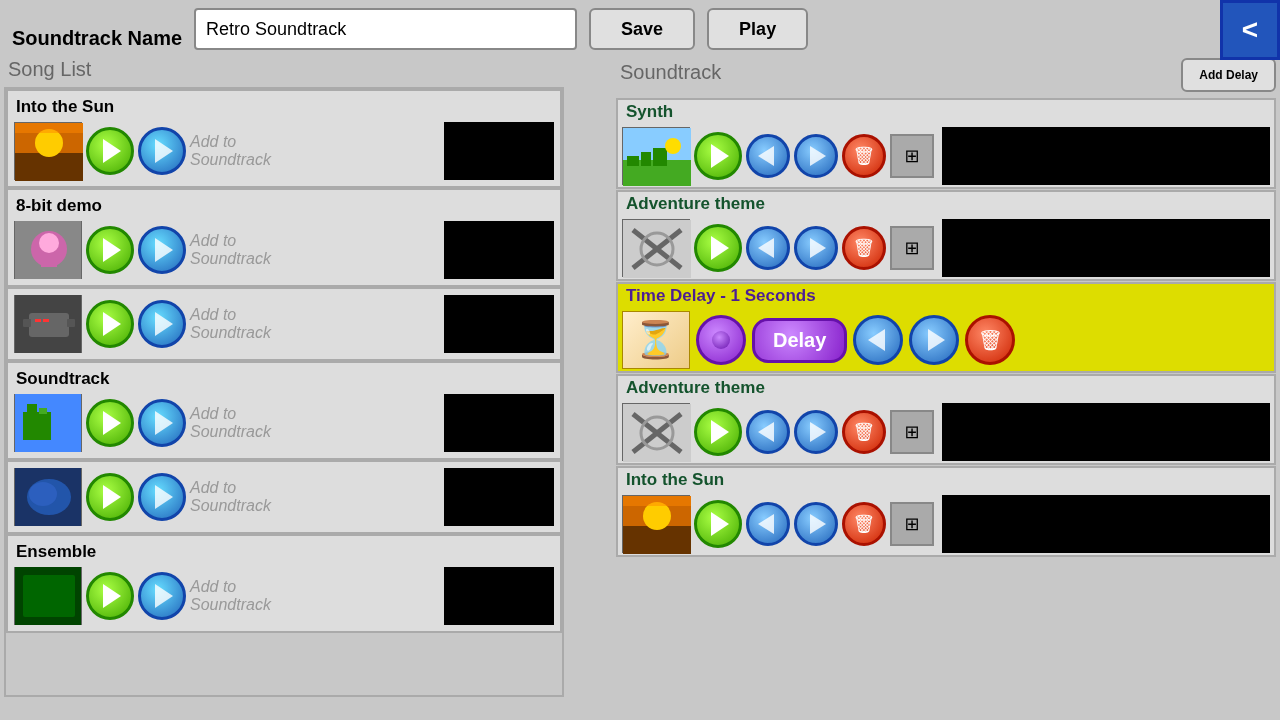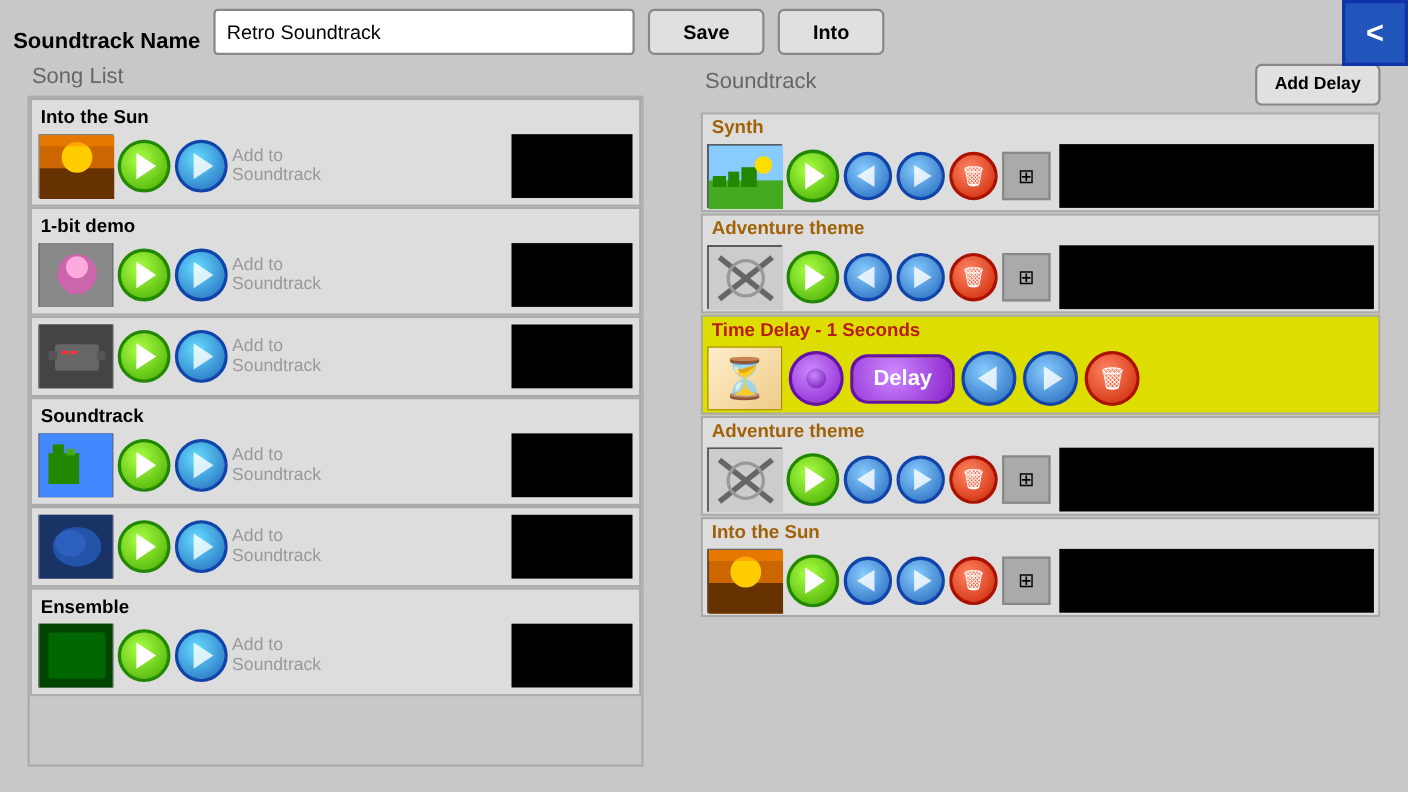--- a/index.html
+++ b/index.html
@@ -59,21 +59,21 @@
       cursor: pointer;
       display: flex;
       align-items: center;
       justify-content: center;
     }
 
     
     .main-layout {
       display: flex;
       gap: 0;
-      padding: 0 25px;
+      padding: 0 4px;
       height: calc(720px - 66px);
     }
 
     
     .left-panel {
       width: 600px;
       flex-shrink: 0;
     }
     .panel-title {
       font-size: 20px;
@@ -163,20 +163,21 @@
       height: 0;
       border-top: 12px solid transparent;
       border-bottom: 12px solid transparent;
       border-left: 18px solid rgba(255,255,255,0.8);
       margin-left: 4px;
     }
 
     .add-label {
       font-size: 16px;
       color: #999;
+      font-style: italic;
     }
 
     .song-preview {
       width: 110px;
       height: 58px;
       background: #000;
       flex-shrink: 0;
       margin-left: auto;
     }
 
@@ -199,21 +200,21 @@
     }
 
     .soundtrack-item {
       background: #ddd;
       border: 2px solid #aaa;
       margin-bottom: 1px;
     }
     .soundtrack-title-bar {
       font-size: 17px;
       font-weight: bold;
-      color: #a16207;
+      color: #14532d;
       padding: 2px 4px 3px 8px;
     }
     .soundtrack-controls {
       display: flex;
       align-items: center;
       gap: 4px;
       padding: 2px 4px;
     }
 
     .soundtrack-thumb {
@@ -305,21 +306,21 @@
 
     
     .delay-item {
       background: #dddd00;
       border: 2px solid #aaa;
       margin-bottom: 1px;
     }
     .delay-title-bar {
       font-size: 17px;
       font-weight: bold;
-      color: #b91c1c;
+      color: #4c1d95;
       padding: 2px 4px 3px 8px;
     }
     .delay-controls {
       display: flex;
       align-items: center;
       gap: 6px;
       padding: 2px 4px;
     }
 
     .delay-thumb {
@@ -407,21 +408,21 @@
       align-items: center;
       justify-content: center;
       cursor: pointer;
       font-size: 20px;
       color: #fff;
     }
 
     
     .add-delay-btn {
       padding: 8px 16px;
-      font-size: 16px;
+      font-size: 12px;
       font-weight: bold;
       background: #e0e0e0;
       border: 2px solid #888;
       border-radius: 6px;
       cursor: pointer;
     }
 
     
     ::-webkit-scrollbar { width: 16px; }
     ::-webkit-scrollbar-track { background: #c0c0c0; }
@@ -454,21 +455,21 @@
       margin-left: 4px;
     }
   </style>
 </head>
 <body>
 
 <div class="header">
   <span class="header-title">Soundtrack Name</span>
   <input class="header-input" type="text" value="Retro Soundtrack" style="">
   <button class="header-btn">Save</button>
-  <button class="header-btn">Into</button>
+  <button class="header-btn">Play</button>
 </div>
 
 <div class="back-btn">&lt;</div>
 
 <div class="main-layout">
 
   <div class="left-panel">
     <div class="panel-title">Song List</div>
     <div class="song-list-container">
 
@@ -484,21 +485,21 @@
             </svg>
           </div>
           <div class="play-btn"></div>
           <div class="add-btn"></div>
           <span class="add-label">Add to<br>Soundtrack</span>
           <div class="song-preview"></div>
         </div>
       </div>
 
       <div class="song-item">
-        <div class="song-title-bar">1-bit demo</div>
+        <div class="song-title-bar">8-bit demo</div>
         <div class="song-controls">
           <div class="song-thumbnail thumb-8bit">
             <svg width="68" height="58">
               <rect width="68" height="58" fill="#888"></rect>
               <circle cx="34" cy="28" r="18" fill="#cc66aa"></circle>
               <circle cx="34" cy="22" r="10" fill="#ffaadd"></circle>
               <rect x="26" y="38" width="16" height="8" fill="#cc66aa"></rect>
             </svg>
           </div>
           <div class="play-btn"></div>

